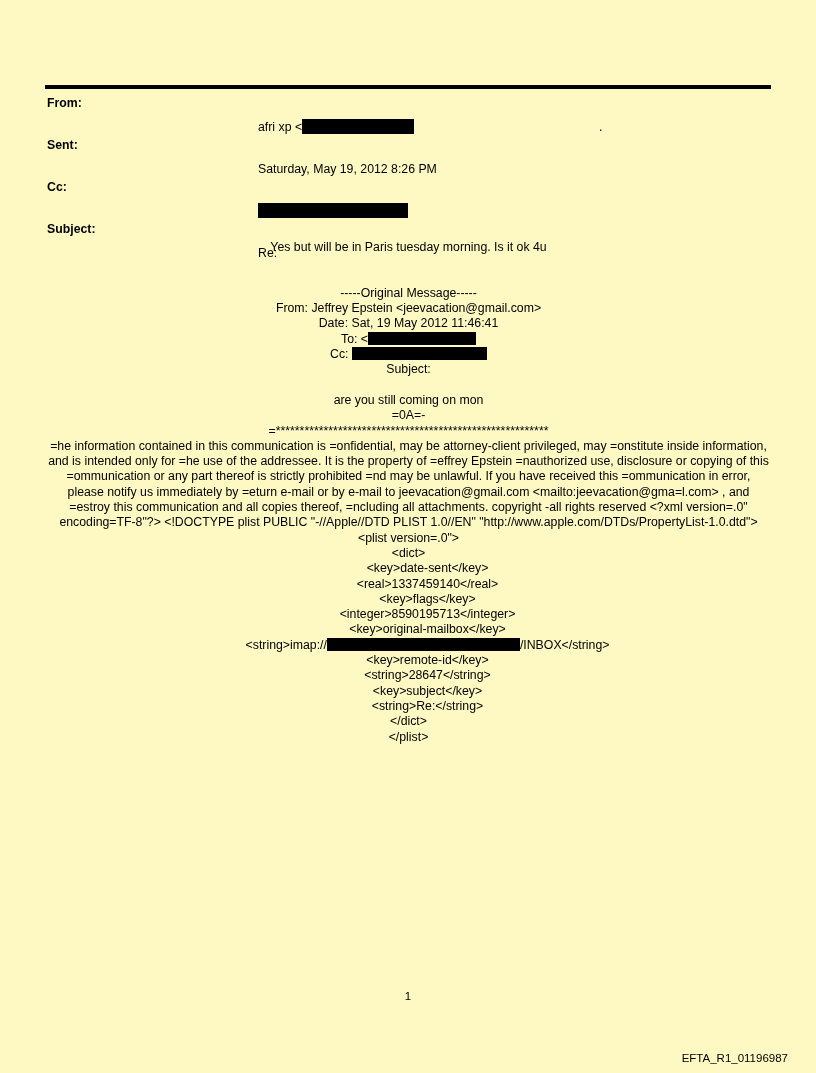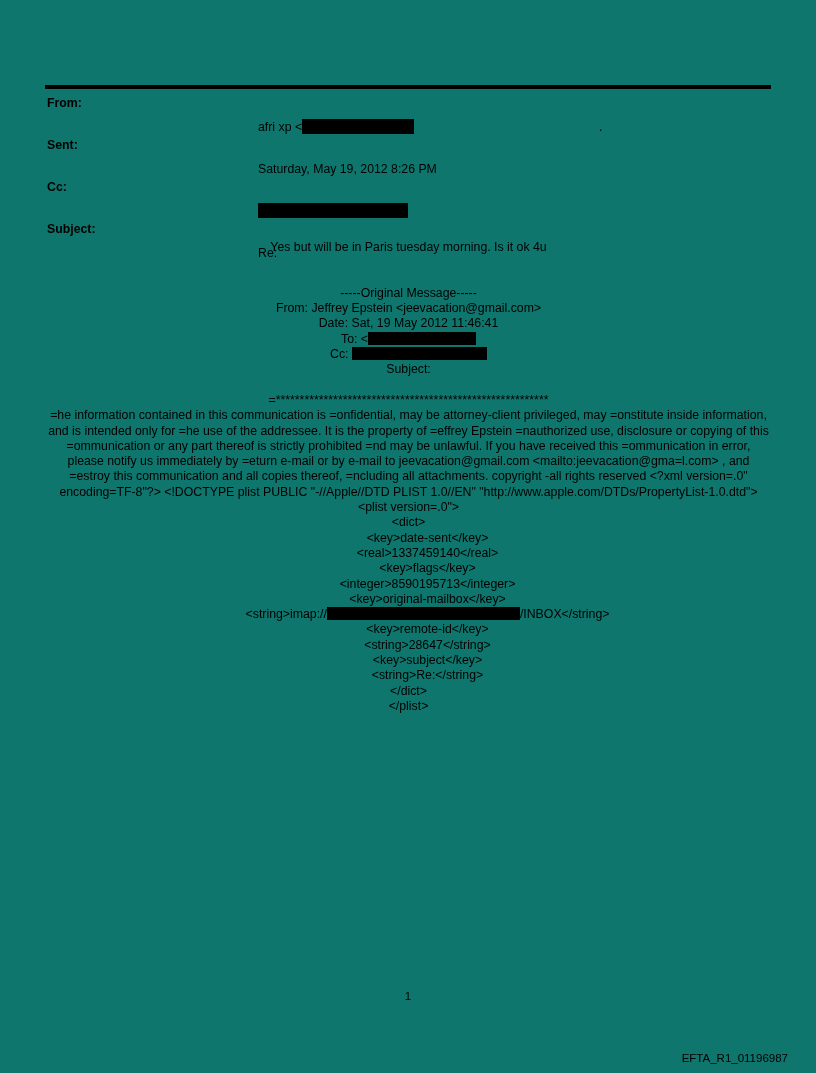--- a/index.html
+++ b/index.html
@@ -4,21 +4,21 @@
 <style>
   html, body {
     margin: 0;
     padding: 0;
     background: #ffffff;
   }
   .page {
     position: relative;
     width: 816px;
     height: 1073px;
-    background: #0f766e;
+    background: #fef9c3;
     font-family: "Liberation Sans", sans-serif;
     font-size: 12.3px;
     color: #000000;
     overflow: hidden;
   }
   .top-rule {
     position: absolute;
     left: 45px;
     right: 45px;
     top: 85px;
@@ -117,20 +117,22 @@
       <div class="line">Yes but will be in Paris tuesday morning. Is it ok 4u</div>
       <div class="line">&nbsp;</div>
       <div class="line">&nbsp;</div>
       <div class="line">-----Original Message-----</div>
       <div class="line">From: Jeffrey Epstein &lt;jeevacation@gmail.com&gt;</div>
       <div class="line">Date: Sat, 19 May 2012 11:46:41</div>
       <div class="line">To: &lt;<span class="redaction" style="width: 108px;"></span></div>
       <div class="line">Cc: <span class="redaction" style="width: 135px;"></span></div>
       <div class="line">Subject:</div>
       <div class="line">&nbsp;</div>
+      <div class="line">are you still coming on mon</div>
+      <div class="line">=0A=-</div>
       <div class="line">=*********************************************************</div>
       <div class="line">=he information contained in this communication is =onfidential, may be attorney-client privileged, may =onstitute inside information, and is intended only for =he use of the addressee. It is the property of =effrey Epstein =nauthorized use, disclosure or copying of this =ommunication or any part thereof is strictly prohibited =nd may be unlawful. If you have received this =ommunication in error, please notify us immediately by =eturn e-mail or by e-mail to jeevacation@gmail.com &lt;mailto:jeevacation@gma=l.com&gt; , and =estroy this communication and all copies thereof, =ncluding all attachments. copyright -all rights reserved &lt;?xml version=.0" encoding=TF-8"?&gt; &lt;!DOCTYPE plist PUBLIC "-//Apple//DTD PLIST 1.0//EN" "http://www.apple.com/DTDs/PropertyList-1.0.dtd"&gt;</div>
       <div class="line">&lt;plist version=.0"&gt;</div>
       <div class="line">&lt;dict&gt;</div>
       <div class="line indent">&lt;key&gt;date-sent&lt;/key&gt;</div>
       <div class="line indent">&lt;real&gt;1337459140&lt;/real&gt;</div>
       <div class="line indent">&lt;key&gt;flags&lt;/key&gt;</div>
       <div class="line indent">&lt;integer&gt;8590195713&lt;/integer&gt;</div>
       <div class="line indent">&lt;key&gt;original-mailbox&lt;/key&gt;</div>
       <div class="line indent">&lt;string&gt;imap://<span class="redaction" style="width: 193px;"></span>/INBOX&lt;/string&gt;</div>

